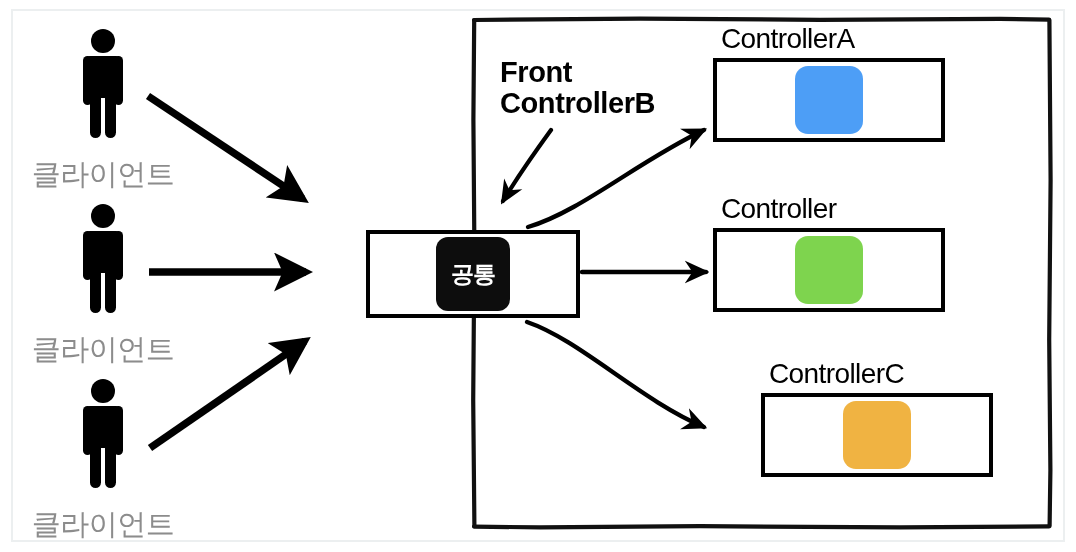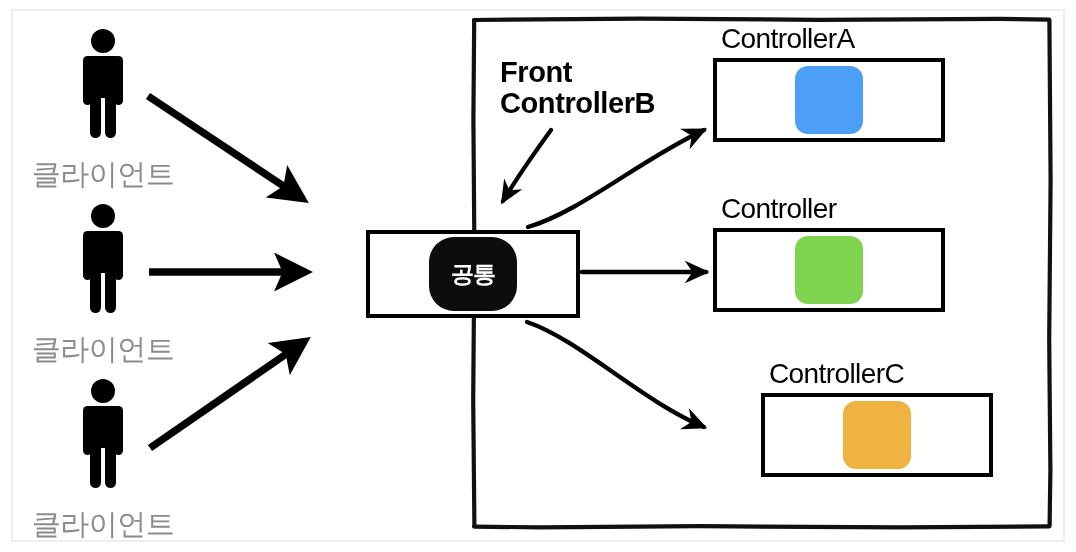--- a/index.html
+++ b/index.html
@@ -62,24 +62,24 @@
     width: 214px;
     height: 88px;
     border: 4px solid #000000;
     background: #ffffff;
     box-sizing: border-box;
     display: flex;
     align-items: center;
     justify-content: center;
   }
   #common-chip {
-    width: 88px;
+    width: 74px;
     height: 74px;
     background: #0d0d0d;
-    border-radius: 25px;
+    border-radius: 12px;
     display: flex;
     align-items: center;
     justify-content: center;
     color: #ffffff;
     font-size: 23px;
     font-weight: 700;
     font-family: "DejaVu Sans", "Liberation Sans", sans-serif;
     letter-spacing: -1px;
   }
 

